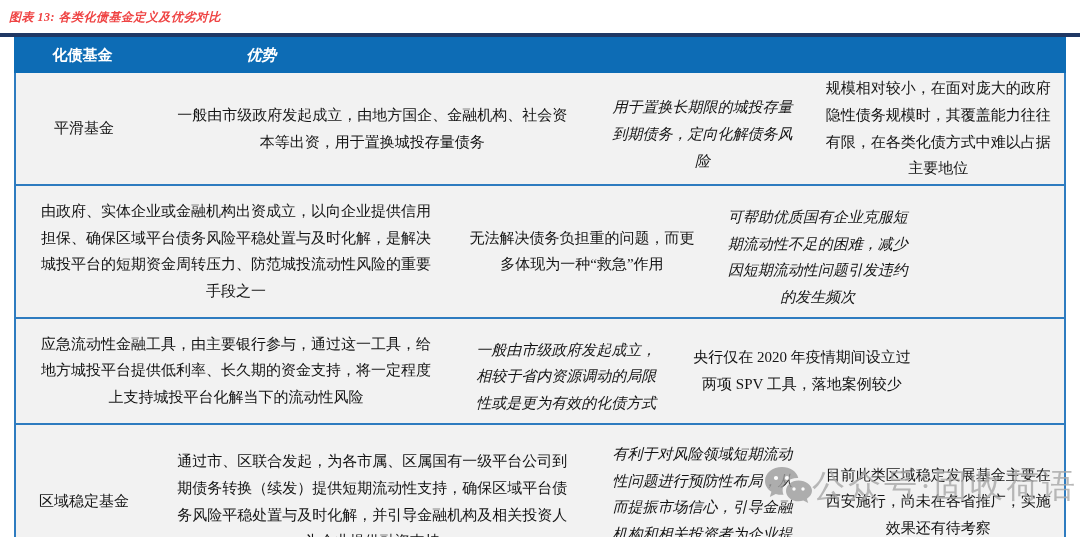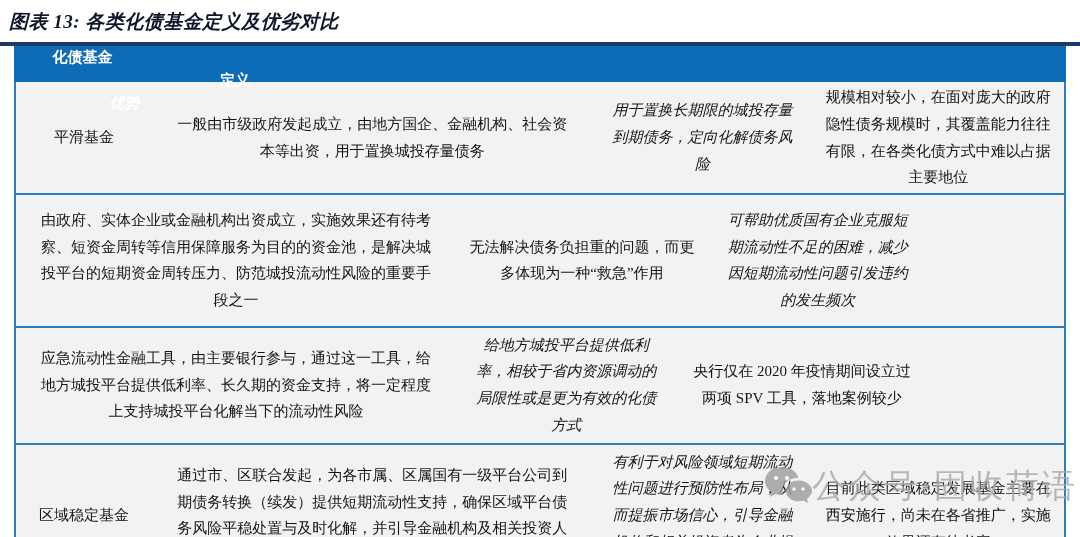--- a/index.html
+++ b/index.html
@@ -1,39 +1,38 @@
 <!DOCTYPE html>
 <html lang="zh"><head>
 <meta charset="utf-8">
 <style>
   * { box-sizing: border-box; margin: 0; padding: 0; }
   html, body { width: 1080px; height: 537px; background: #ffffff; overflow: hidden; }
   body { font-family: "Liberation Serif", serif; position: relative; }
 
   .fig-title {
-    color: #0f172a;
+    color: #ef4444;
     font-weight: bold;
     font-style: italic;
-    font-size: 19px;
+    font-size: 12px;
     padding: 9px 10px 7px 9px;
     letter-spacing: 0.5px;
   }
 
   .top-rule { height: 4px; background: #1f3864; width: 100%; }
 
   .debt-table { margin: 0 14px; }
 
   .thead {
     display: flex;
     background: #0d6cb5;
     color: #ffffff;
     font-weight: bold;
     font-size: 15px;
     height: 36px;
-    flex-direction: column;
   }
   .th {
     display: flex; align-items: center; justify-content: center;
     padding: 2px 4px;
   }
 
   .col-name  { width: 13%; }
   .col-def   { width: 42%; }
   .col-adv   { width: 21%; font-style: italic; }
   .col-short { width: 24%; }
@@ -52,21 +51,21 @@
 
   .cell {
     display: flex; align-items: center; justify-content: center;
     text-align: center;
     font-size: 15px;
     line-height: 1.78;
     color: #141414;
     padding: 4px 11px;
   }
   .cell.col-def   { padding: 12px 22px; }
-  .cell.col-adv   { padding: 4px 14px; }
+  .cell.col-adv   { padding: 4px 14px; margin-top: 12px; }
   .cell.col-short { padding: 0 12px; }
 
   .watermark {
     position: absolute;
     top: 464px;
     right: 2px;
     display: flex;
     align-items: center;
     gap: 0;
     color: #a9a9a9;
@@ -81,39 +80,38 @@
 </head>
 <body>
 
 <div class="fig-title">图表 13: 各类化债基金定义及优劣对比</div>
 
 <div class="top-rule"></div>
 
 <div class="debt-table">
   <div class="thead">
     <div class="th col-name">化债基金</div>
-    <div class="th col-def">定义</div>
     <div class="th col-adv">优势</div>
   </div>
 
   <div class="tbody">
     <div class="trow trow-1">
       <div class="cell col-name">平滑基金</div>
       <div class="cell col-def">一般由市级政府发起成立，由地方国企、金融机构、社会资本等出资，用于置换城投存量债务</div>
       <div class="cell col-adv">用于置换长期限的城投存量到期债务，定向化解债务风险</div>
       <div class="cell col-short">规模相对较小，在面对庞大的政府隐性债务规模时，其覆盖能力往往有限，在各类化债方式中难以占据主要地位</div>
     </div>
     <div class="trow trow-2">
-      <div class="cell col-def">由政府、实体企业或金融机构出资成立，实施效果还有待考察、短资金周转等信用保障服务为目的的资金池，是解决城投平台的短期资金周转压力、防范城投流动性风险的重要手段之一</div>
+      <div class="cell col-def">由政府、实体企业或金融机构出资成立，以向企业提供信用担保、确保区域平台债务风险平稳处置与及时化解，是解决城投平台的短期资金周转压力、防范城投流动性风险的重要手段之一</div>
       <div class="cell col-short">无法解决债务负担重的问题，而更多体现为一种“救急”作用</div>
       <div class="cell col-adv">可帮助优质国有企业克服短期流动性不足的困难，减少因短期流动性问题引发违约的发生频次</div>
     </div>
     <div class="trow trow-3">
       <div class="cell col-def">应急流动性金融工具，由主要银行参与，通过这一工具，给地方城投平台提供低利率、长久期的资金支持，将一定程度上支持城投平台化解当下的流动性风险</div>
-      <div class="cell col-adv">给地方城投平台提供低利率，相较于省内资源调动的局限性或是更为有效的化债方式</div>
+      <div class="cell col-adv">一般由市级政府发起成立，相较于省内资源调动的局限性或是更为有效的化债方式</div>
       <div class="cell col-short">央行仅在 2020 年疫情期间设立过两项 SPV 工具，落地案例较少</div>
     </div>
     <div class="trow trow-4">
       <div class="cell col-name">区域稳定基金</div>
       <div class="cell col-def">通过市、区联合发起，为各市属、区属国有一级平台公司到期债务转换（续发）提供短期流动性支持，确保区域平台债务风险平稳处置与及时化解，并引导金融机构及相关投资人为企业提供融资支持</div>
       <div class="cell col-adv">有利于对风险领域短期流动性问题进行预防性布局，从而提振市场信心，引导金融机构和相关投资者为企业提供融资支持</div>
       <div class="cell col-short">目前此类区域稳定发展基金主要在西安施行，尚未在各省推广，实施效果还有待考察</div>
     </div>
   </div>
 </div>

